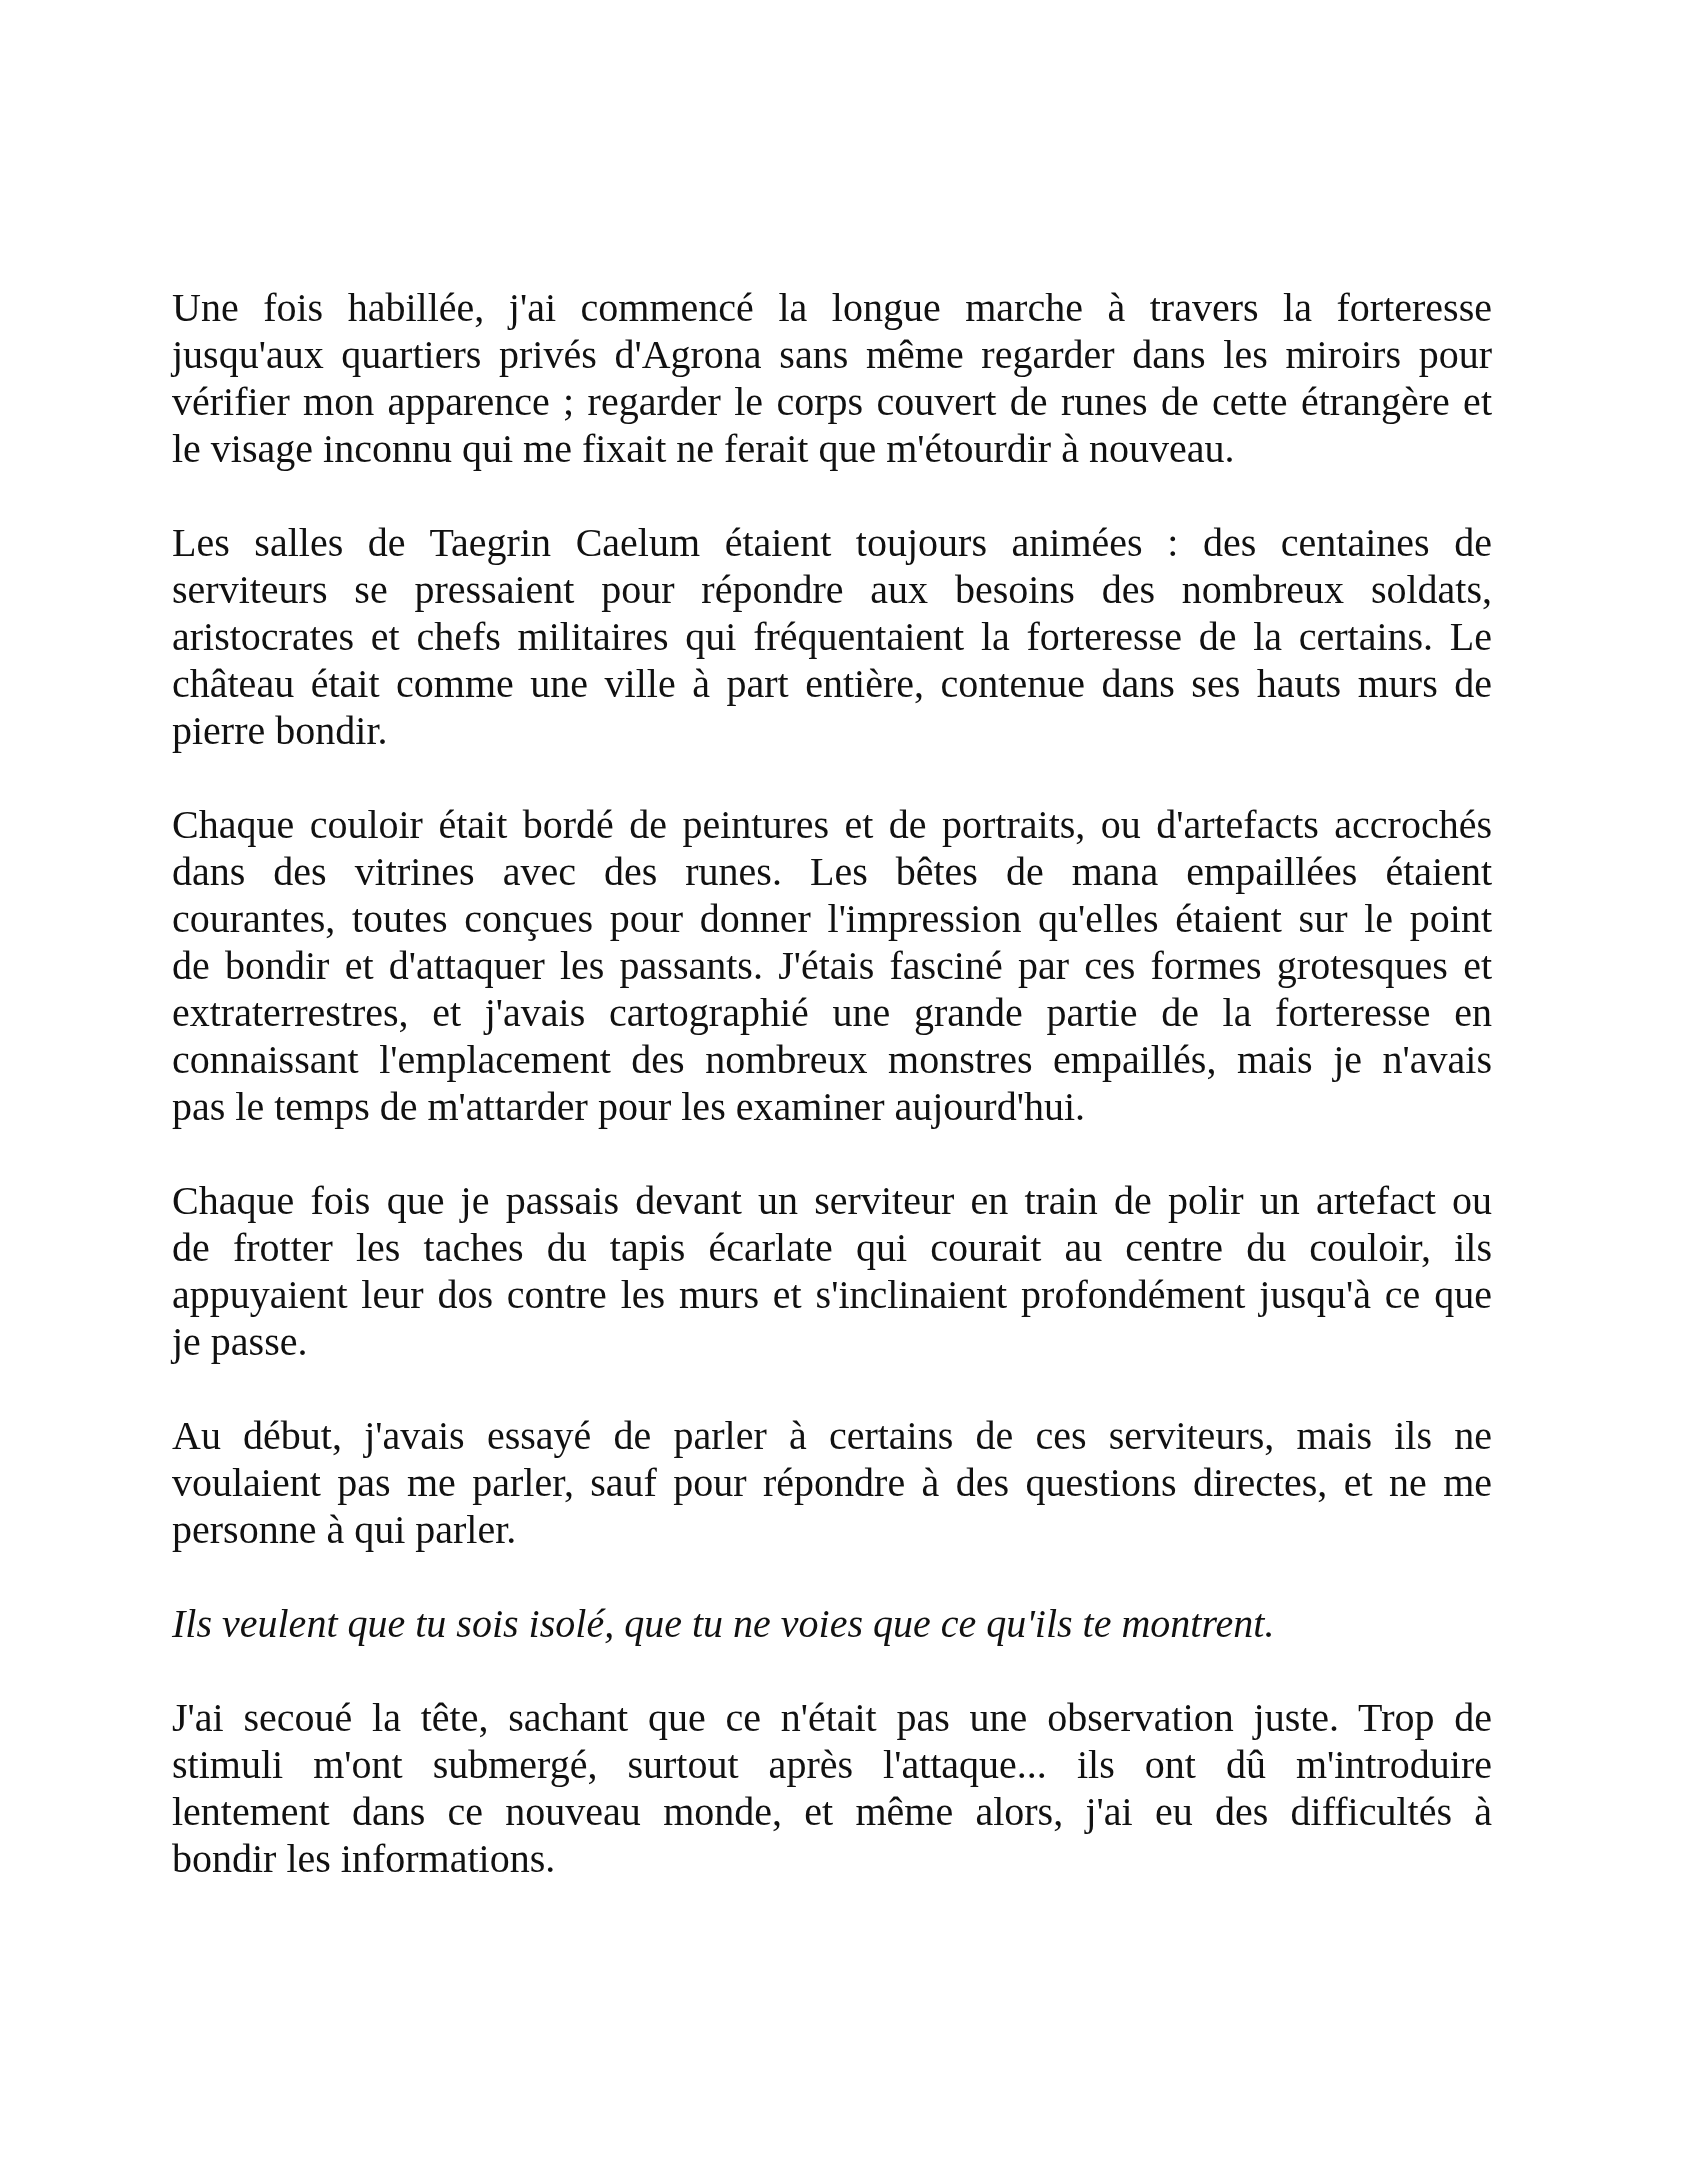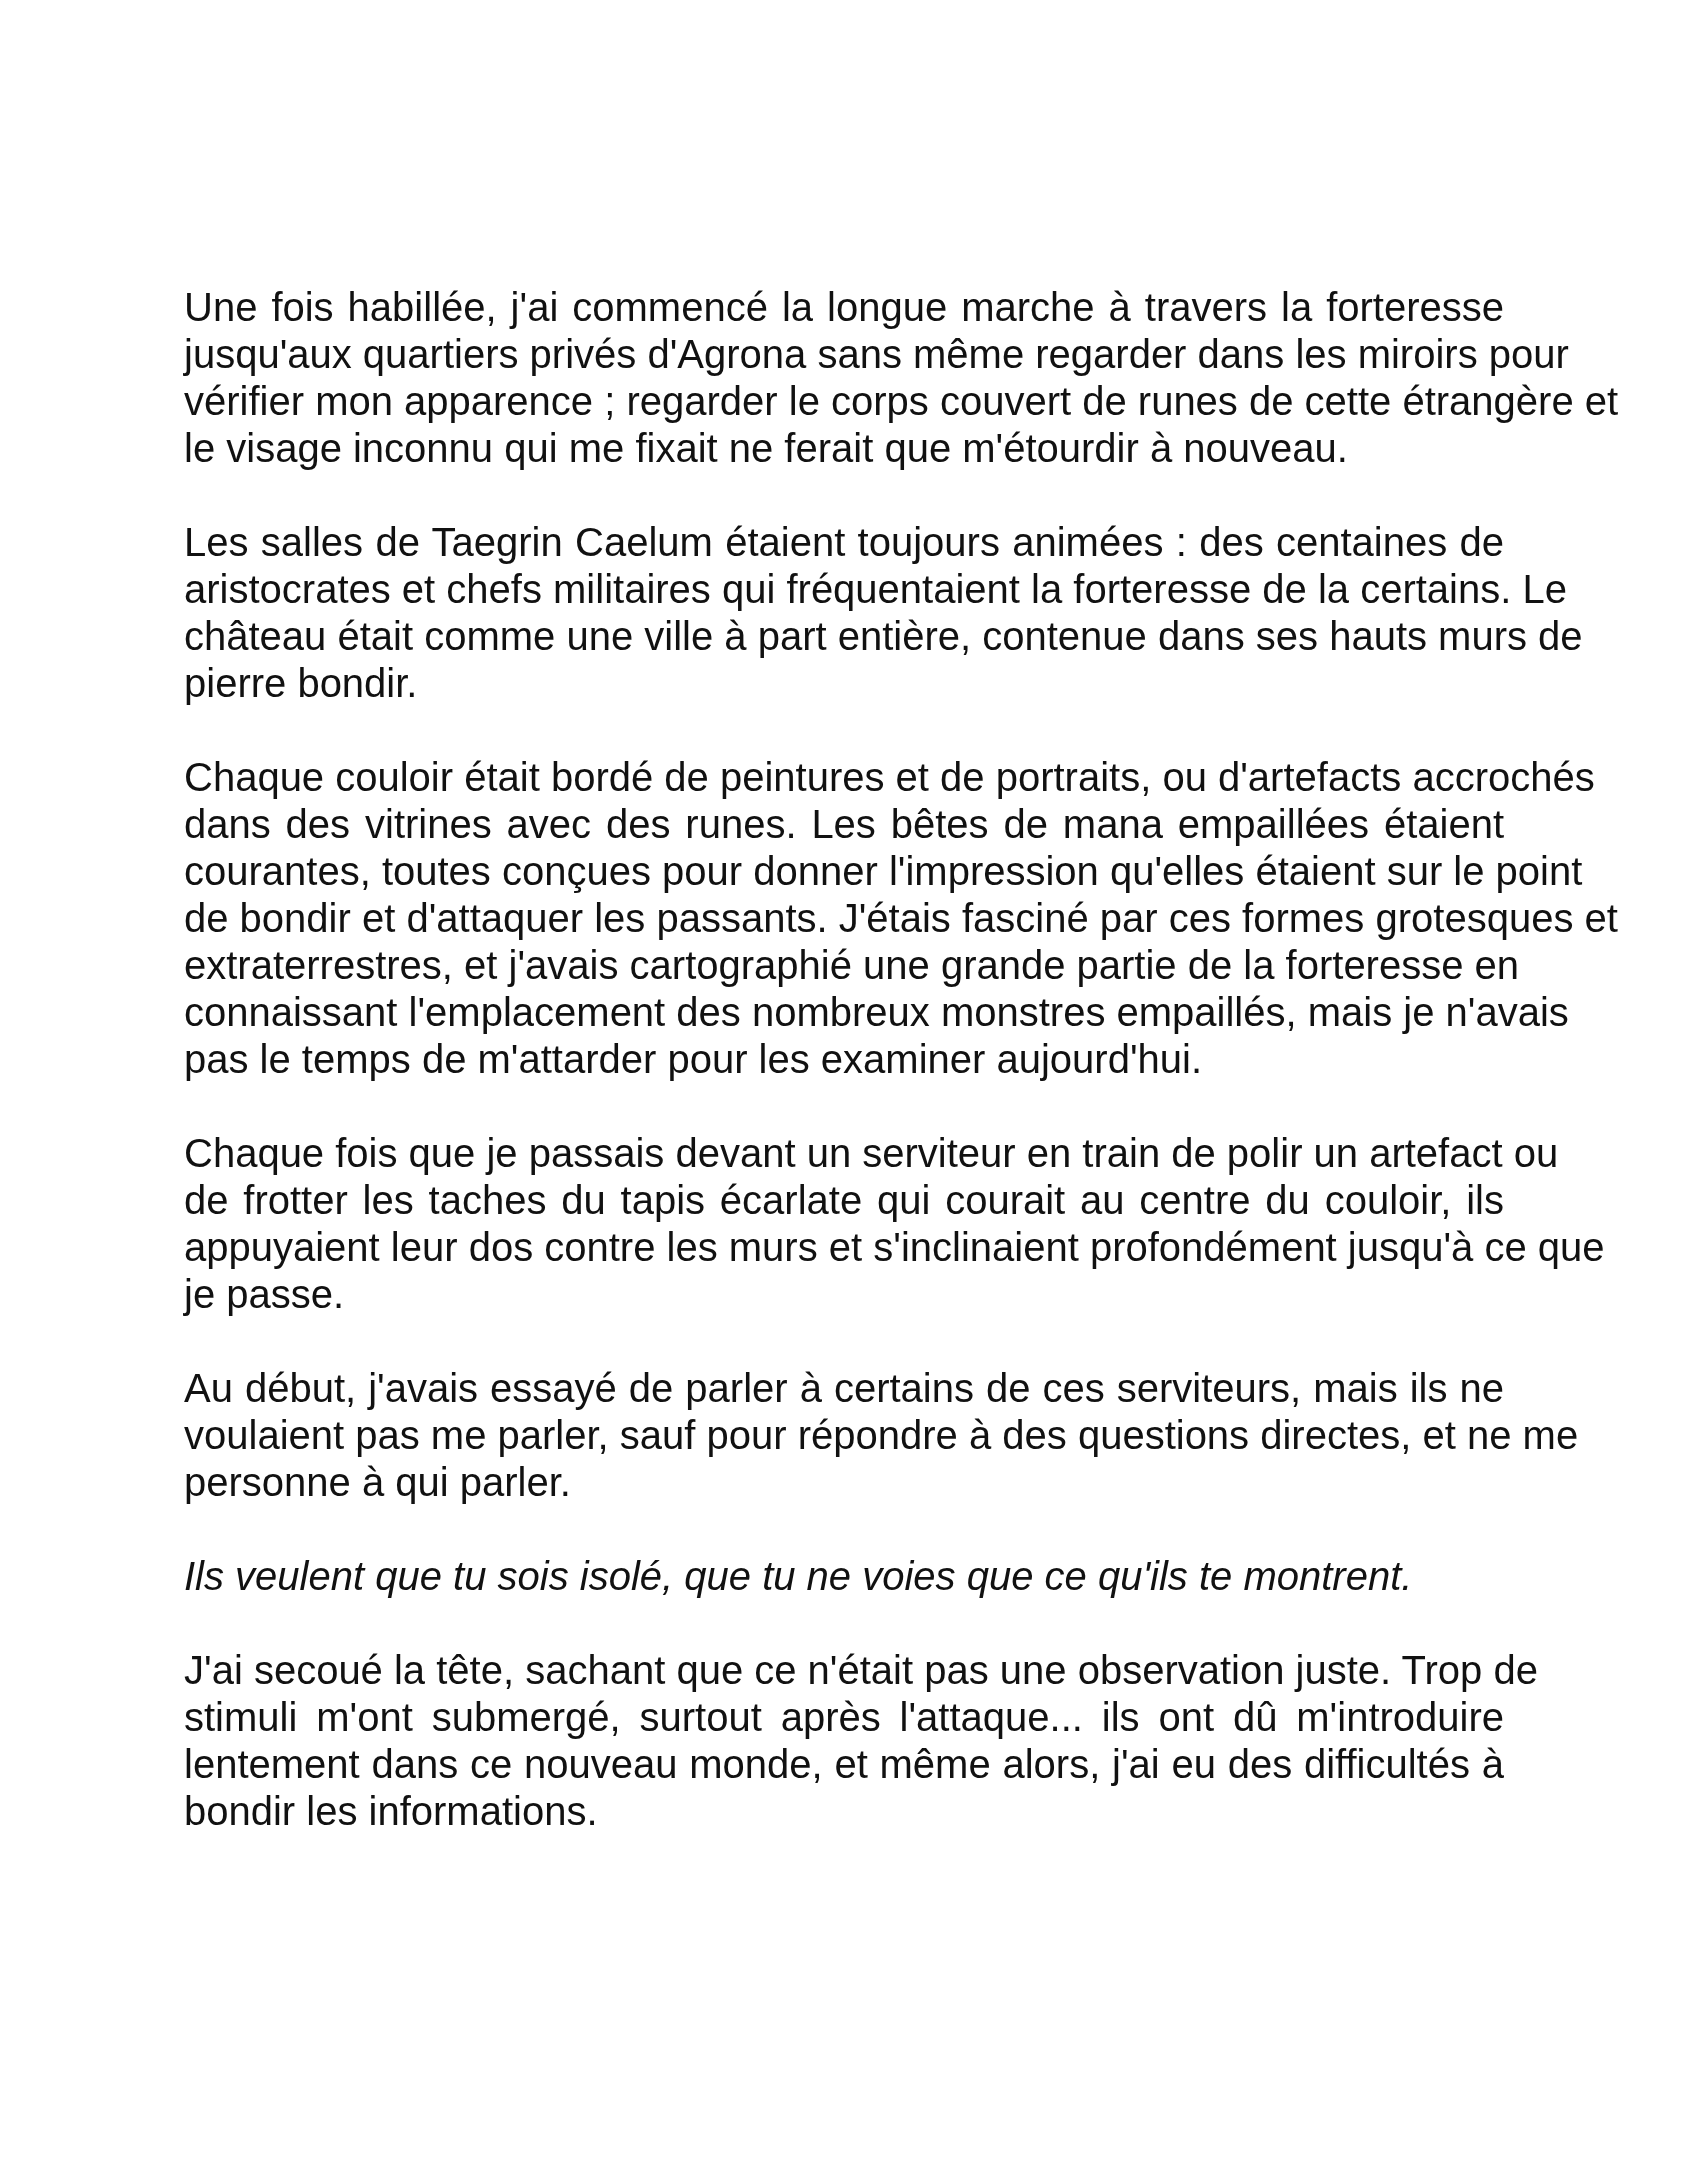--- a/index.html
+++ b/index.html
@@ -8,24 +8,24 @@
       background: #ffffff;
     }
     body {
       width: 1683px;
       height: 2178px;
       position: relative;
       overflow: hidden;
     }
     .page {
       position: absolute;
-      left: 184px;
+      left: 172px;
       top: 284px;
       width: 1320px;
-      font-family: Liberation Sans, sans-serif;
+      font-family: Liberation Serif, serif;
       font-size: 40px;
       line-height: 47px;
       color: #111111;
     }
     .para {
       margin: 0 0 47px 0;
     }
     .line {
       display: block;
       white-space: nowrap;
@@ -49,20 +49,21 @@
 
   <p class="para">
     <span class="line">Une fois habillée, j'ai commencé la longue marche à travers la forteresse</span>
     <span class="line">jusqu'aux quartiers privés d'Agrona sans même regarder dans les miroirs pour</span>
     <span class="line">vérifier mon apparence ; regarder le corps couvert de runes de cette étrangère et</span>
     <span class="line last">le visage inconnu qui me fixait ne ferait que m'étourdir à nouveau.</span>
   </p>
 
   <p class="para">
     <span class="line">Les salles de Taegrin Caelum étaient toujours animées : des centaines de</span>
+    <span class="line">serviteurs se pressaient pour répondre aux besoins des nombreux soldats,</span>
     <span class="line">aristocrates et chefs militaires qui fréquentaient la forteresse de la certains. Le</span>
     <span class="line">château était comme une ville à part entière, contenue dans ses hauts murs de</span>
     <span class="line last">pierre bondir.</span>
   </p>
 
   <p class="para">
     <span class="line">Chaque couloir était bordé de peintures et de portraits, ou d'artefacts accrochés</span>
     <span class="line">dans des vitrines avec des runes. Les bêtes de mana empaillées étaient</span>
     <span class="line">courantes, toutes conçues pour donner l'impression qu'elles étaient sur le point</span>
     <span class="line">de bondir et d'attaquer les passants. J'étais fasciné par ces formes grotesques et</span>

